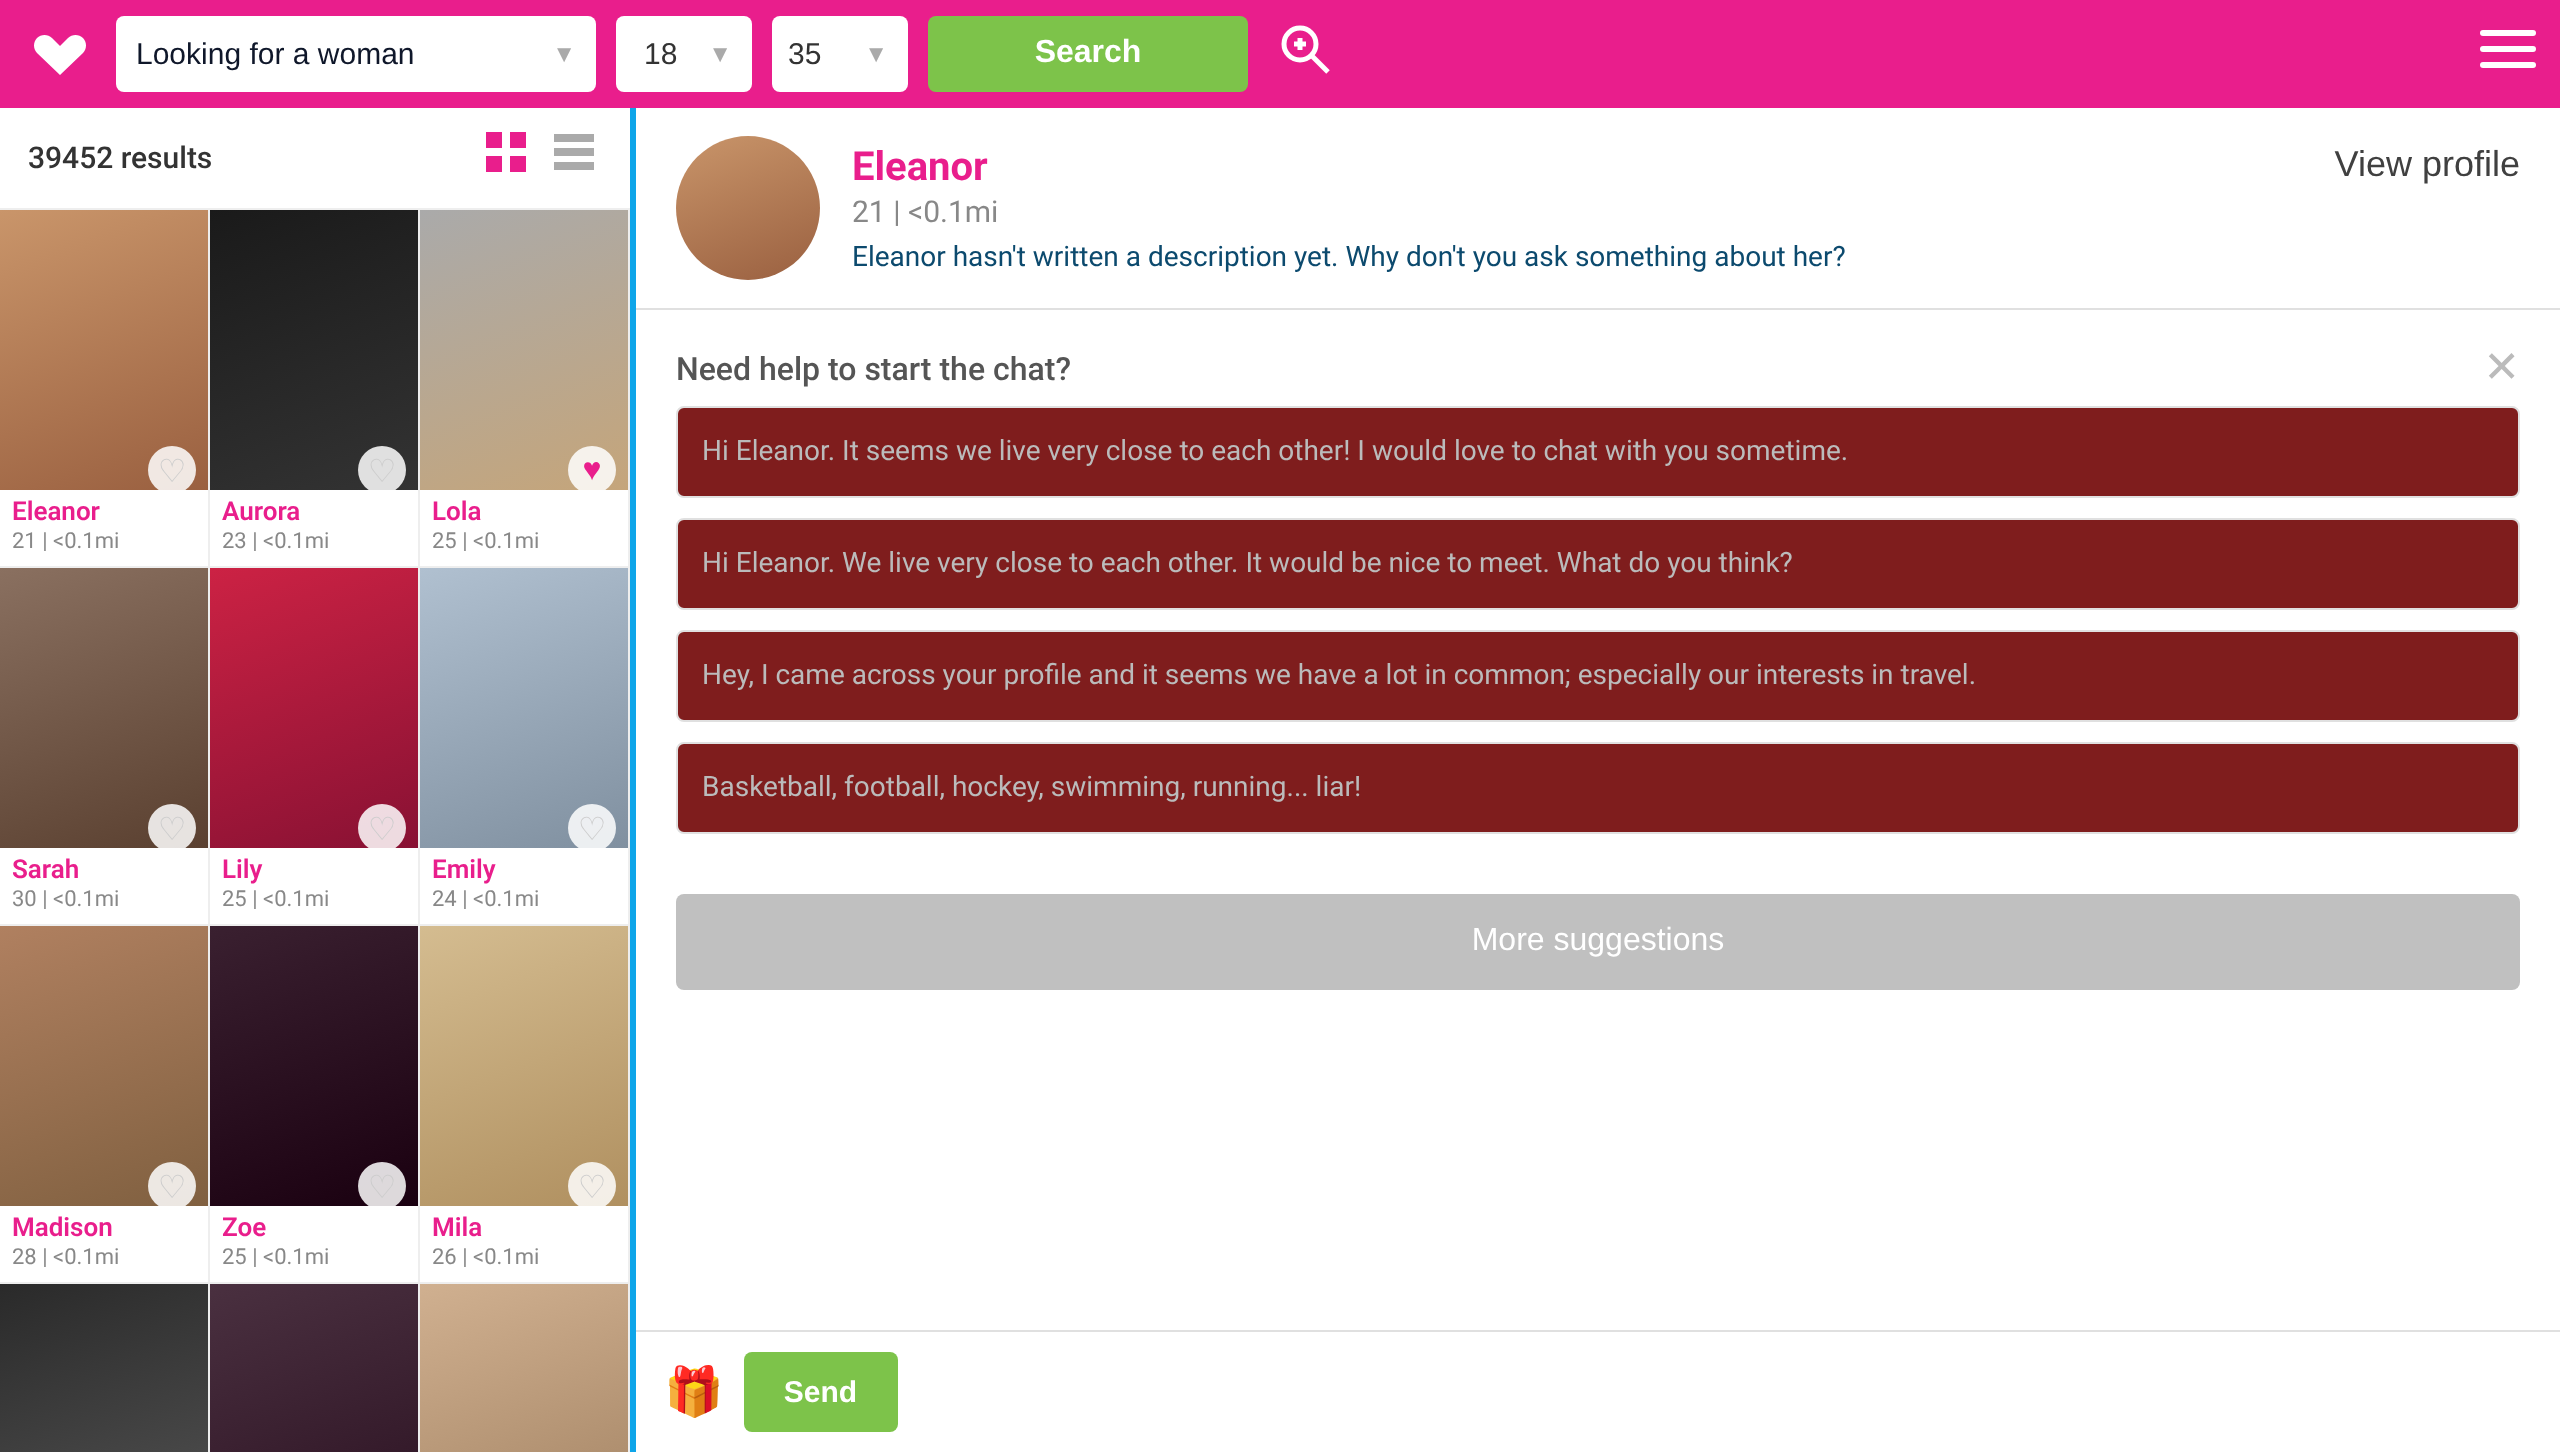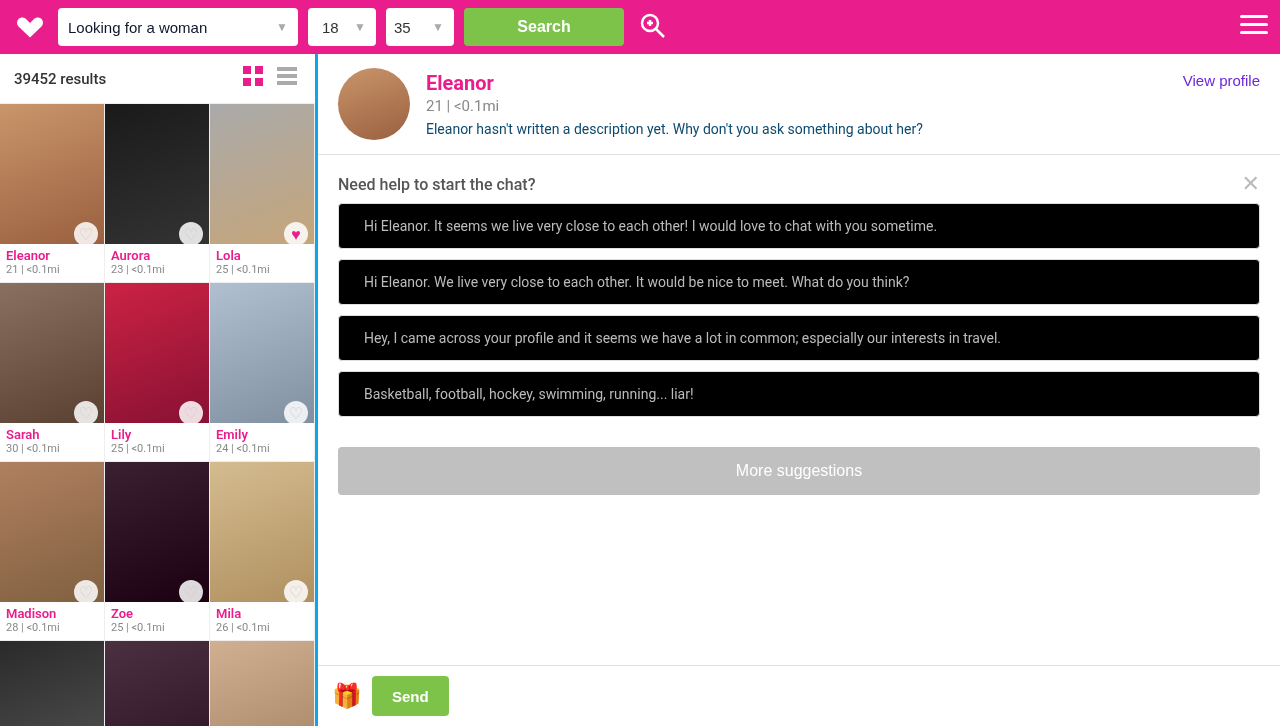--- a/index.html
+++ b/index.html
@@ -213,22 +213,22 @@
       font-size: 15px;
       color: #888;
       margin-top: 2px;
     }
     .profile-header-desc {
       font-size: 14px;
       color: #0c4a6e;
       margin-top: 6px;
     }
     .view-profile-btn {
-      color: #6d28d9;
-      font-size: 15px;
+      color: #404040;
+      font-size: 18px;
       background: none;
       border: none;
       cursor: pointer;
       font-weight: 500;
       white-space: nowrap;
       align-self: flex-start;
       margin-top: 4px;
     }
 
     
@@ -256,26 +256,26 @@
       font-weight: 500;
     }
     .suggestions-close {
       background: none; border: none;
       font-size: 22px; color: #bbb; cursor: pointer;
       line-height: 1;
     }
     .suggestion-item {
       border: 1px solid #e0e0e0;
       border-radius: 4px;
-      padding: 14px 25px;
+      padding: 14px 12px;
       margin-bottom: 10px;
       font-size: 14px;
       color: #888;
       cursor: pointer;
-      background: #000000;
+      background: #7f1d1d;
     }
 
     .more-suggestions-btn {
       width: calc(100% - 40px);
       margin: 10px 20px;
       background: #c0c0c0;
       color: white;
       border: none;
       border-radius: 4px;
       height: 48px;

